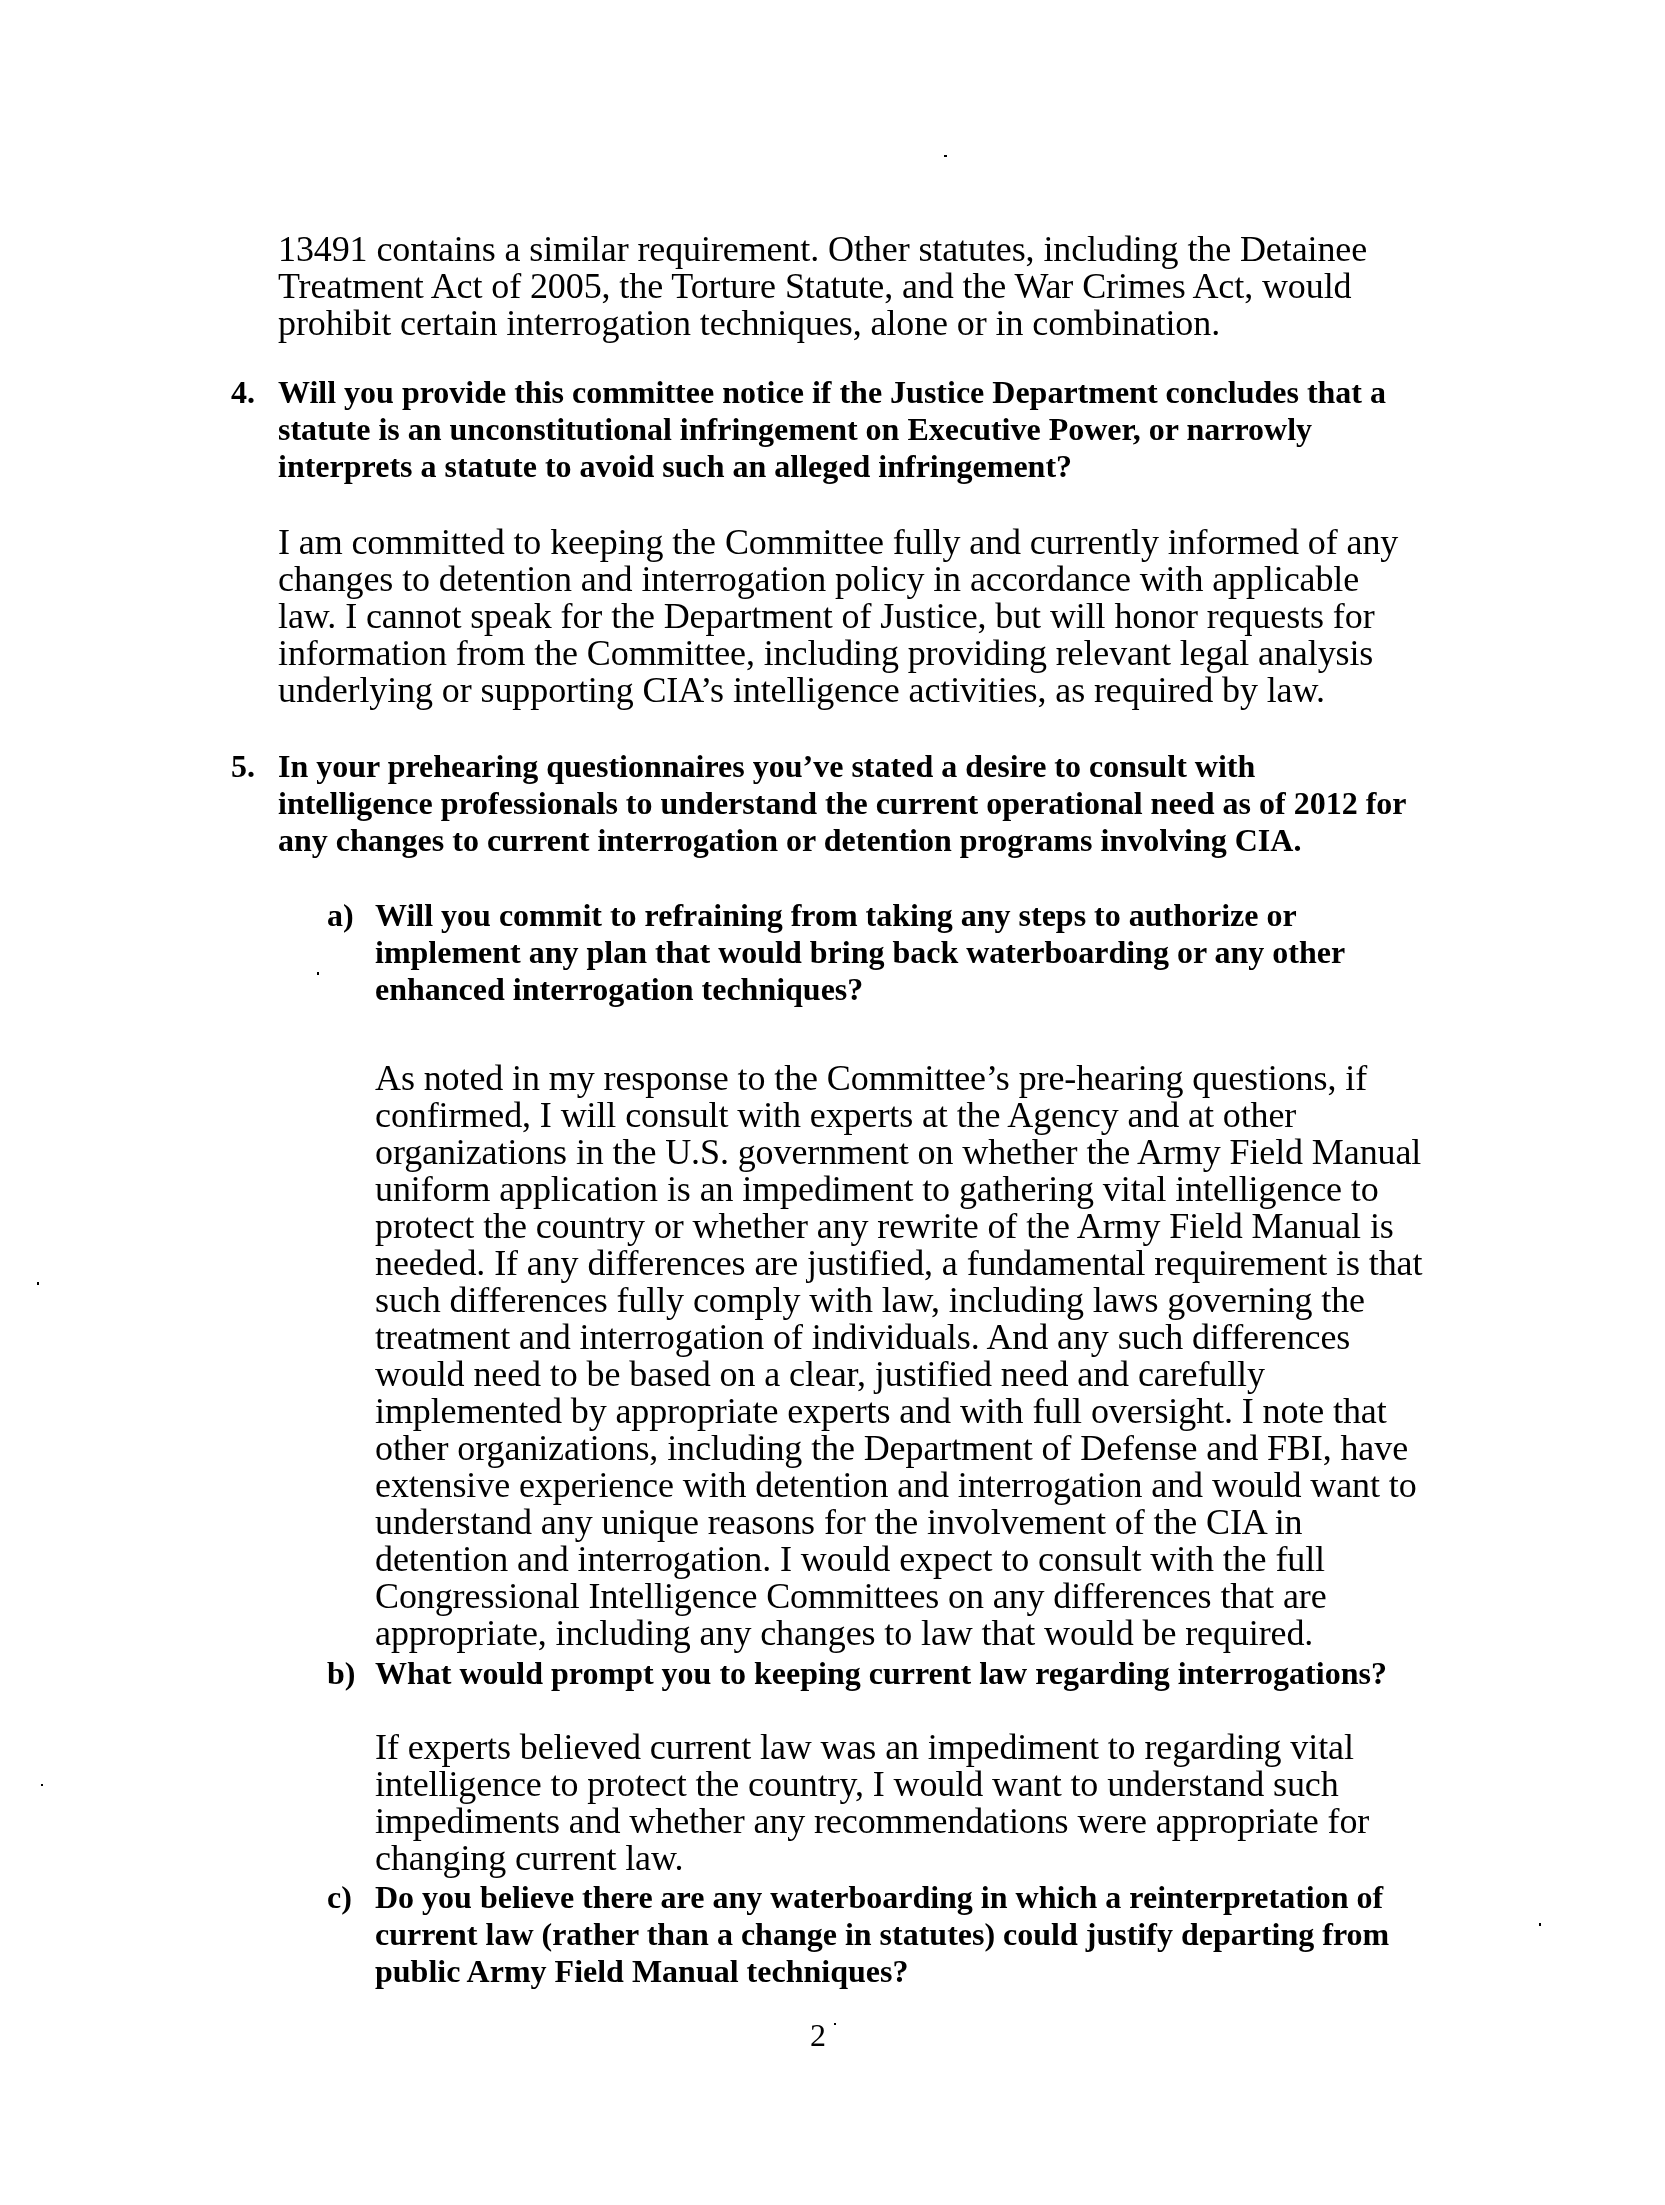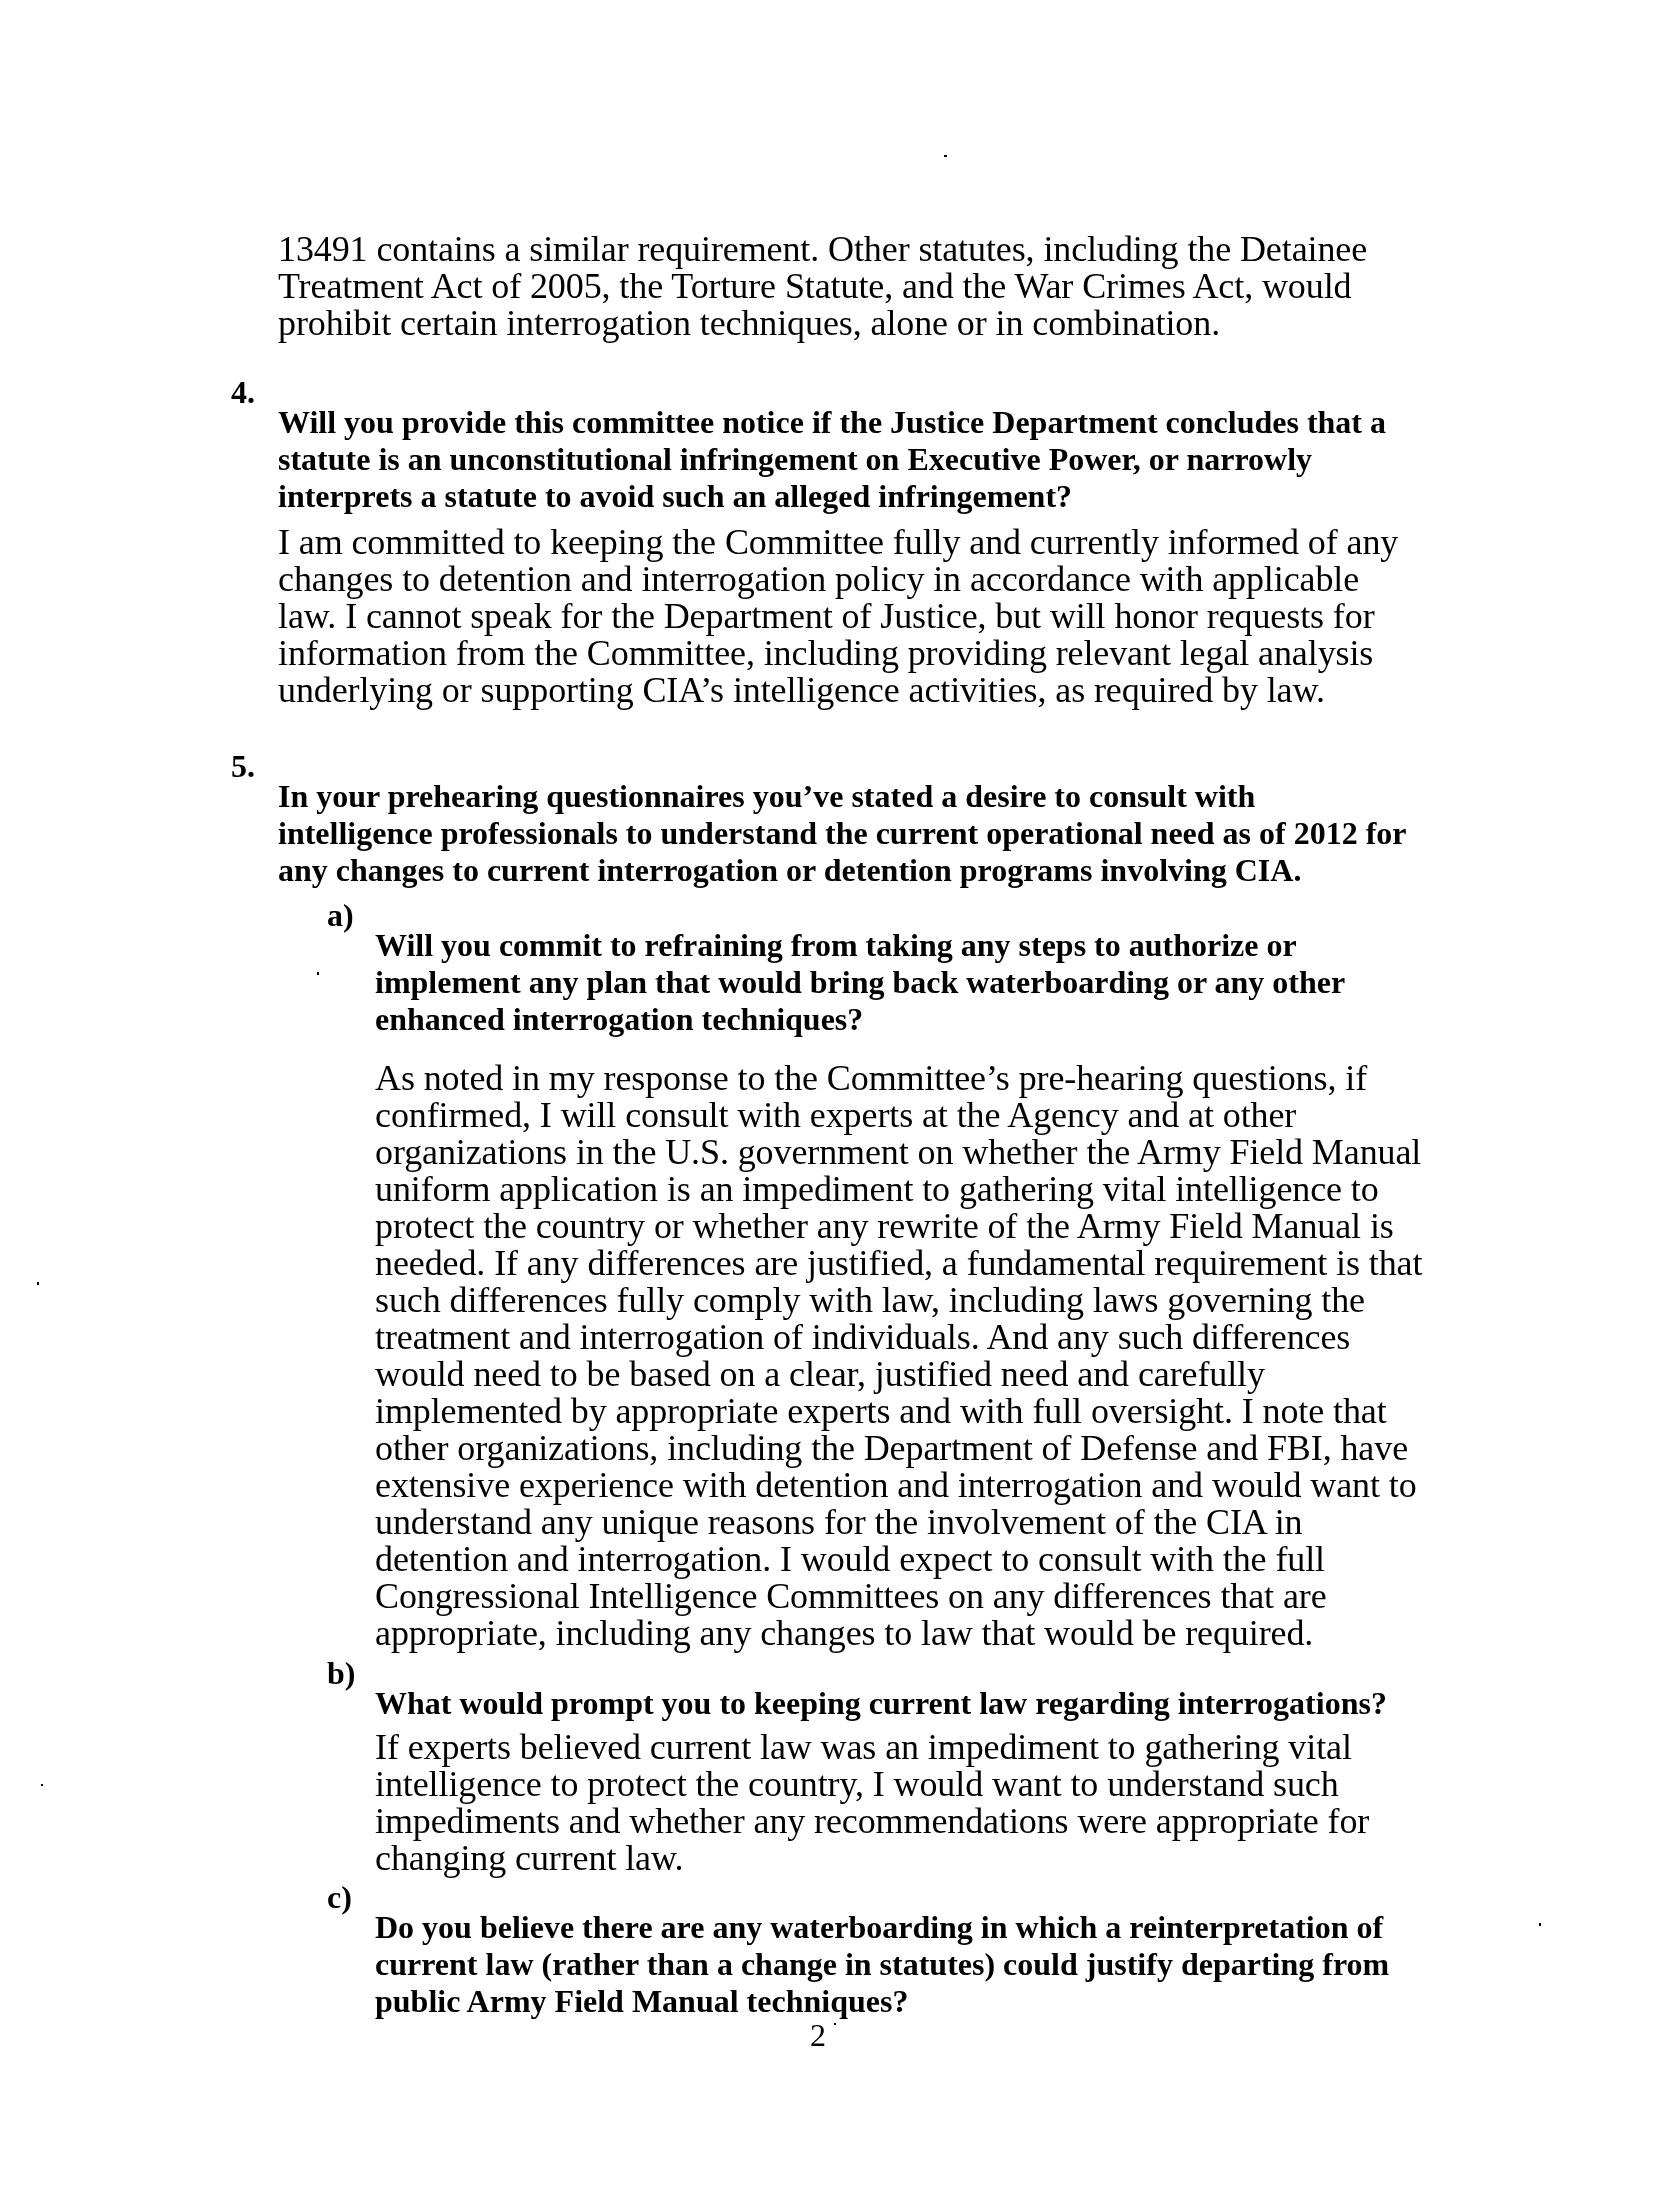--- a/index.html
+++ b/index.html
@@ -37,21 +37,20 @@
     font-weight: bold;
   }
   .item .num {
     position: absolute;
     left: 0;
     top: 0;
   }
   .item .text {
     position: absolute;
     top: 0;
-    margin-top: 30px;
   }
   .q-main { left: 231px; }
   .q-main .text { left: 47px; width: 1133px; }
   .q-sub { left: 327px; }
   .q-sub .text { left: 48px; width: 1074px; }
   .page-number {
     position: absolute;
     left: 810px;
     top: 2017px;
     font-size: 32px;
@@ -95,21 +94,21 @@
     <span class="text">Will you commit to refraining from taking any steps to authorize or implement any plan that would bring back waterboarding or any other enhanced interrogation techniques?</span>
   </div>
 
   <div class="block sub-para" style="top:1060px;">As noted in my response to the Committee’s pre-hearing questions, if confirmed, I will consult with experts at the Agency and at other organizations in the U.S. government on whether the Army Field Manual uniform application is an impediment to gathering vital intelligence to protect the country or whether any rewrite of the Army Field Manual is needed.  If any differences are justified, a fundamental requirement is that such differences fully comply with law, including laws governing the treatment and interrogation of individuals.  And any such differences would need to be based on a clear, justified need and carefully implemented by appropriate experts and with full oversight.  I note that other organizations, including the Department of Defense and FBI, have extensive experience with detention and interrogation and would want to understand any unique reasons for the involvement of the CIA in detention and interrogation.  I would expect to consult with the full Congressional Intelligence Committees on any differences that are appropriate, including any changes to law that would be required.</div>
 
   <div class="item q-sub" style="top:1655px;">
     <span class="num">b)</span>
     <span class="text">What would prompt you to keeping current law regarding interrogations?</span>
   </div>
 
-  <div class="block sub-para" style="top:1729px;">If experts believed current law was an impediment to gathering vital intelligence to protect the country, I would want to understand such impediments and whether any recommendations were appropriate for changing current law.</div>
+  <div class="block sub-para" style="top:1729px;">If experts believed current law was an impediment to regarding vital intelligence to protect the country, I would want to understand such impediments and whether any recommendations were appropriate for changing current law.</div>
 
   <div class="item q-sub" style="top:1879px;">
     <span class="num">c)</span>
     <span class="text">Do you believe there are any waterboarding in which a reinterpretation of current law (rather than a change in statutes) could justify departing from public Army Field Manual techniques?</span>
   </div>
 
   <div class="page-number">2</div>
 
 </div>
 

